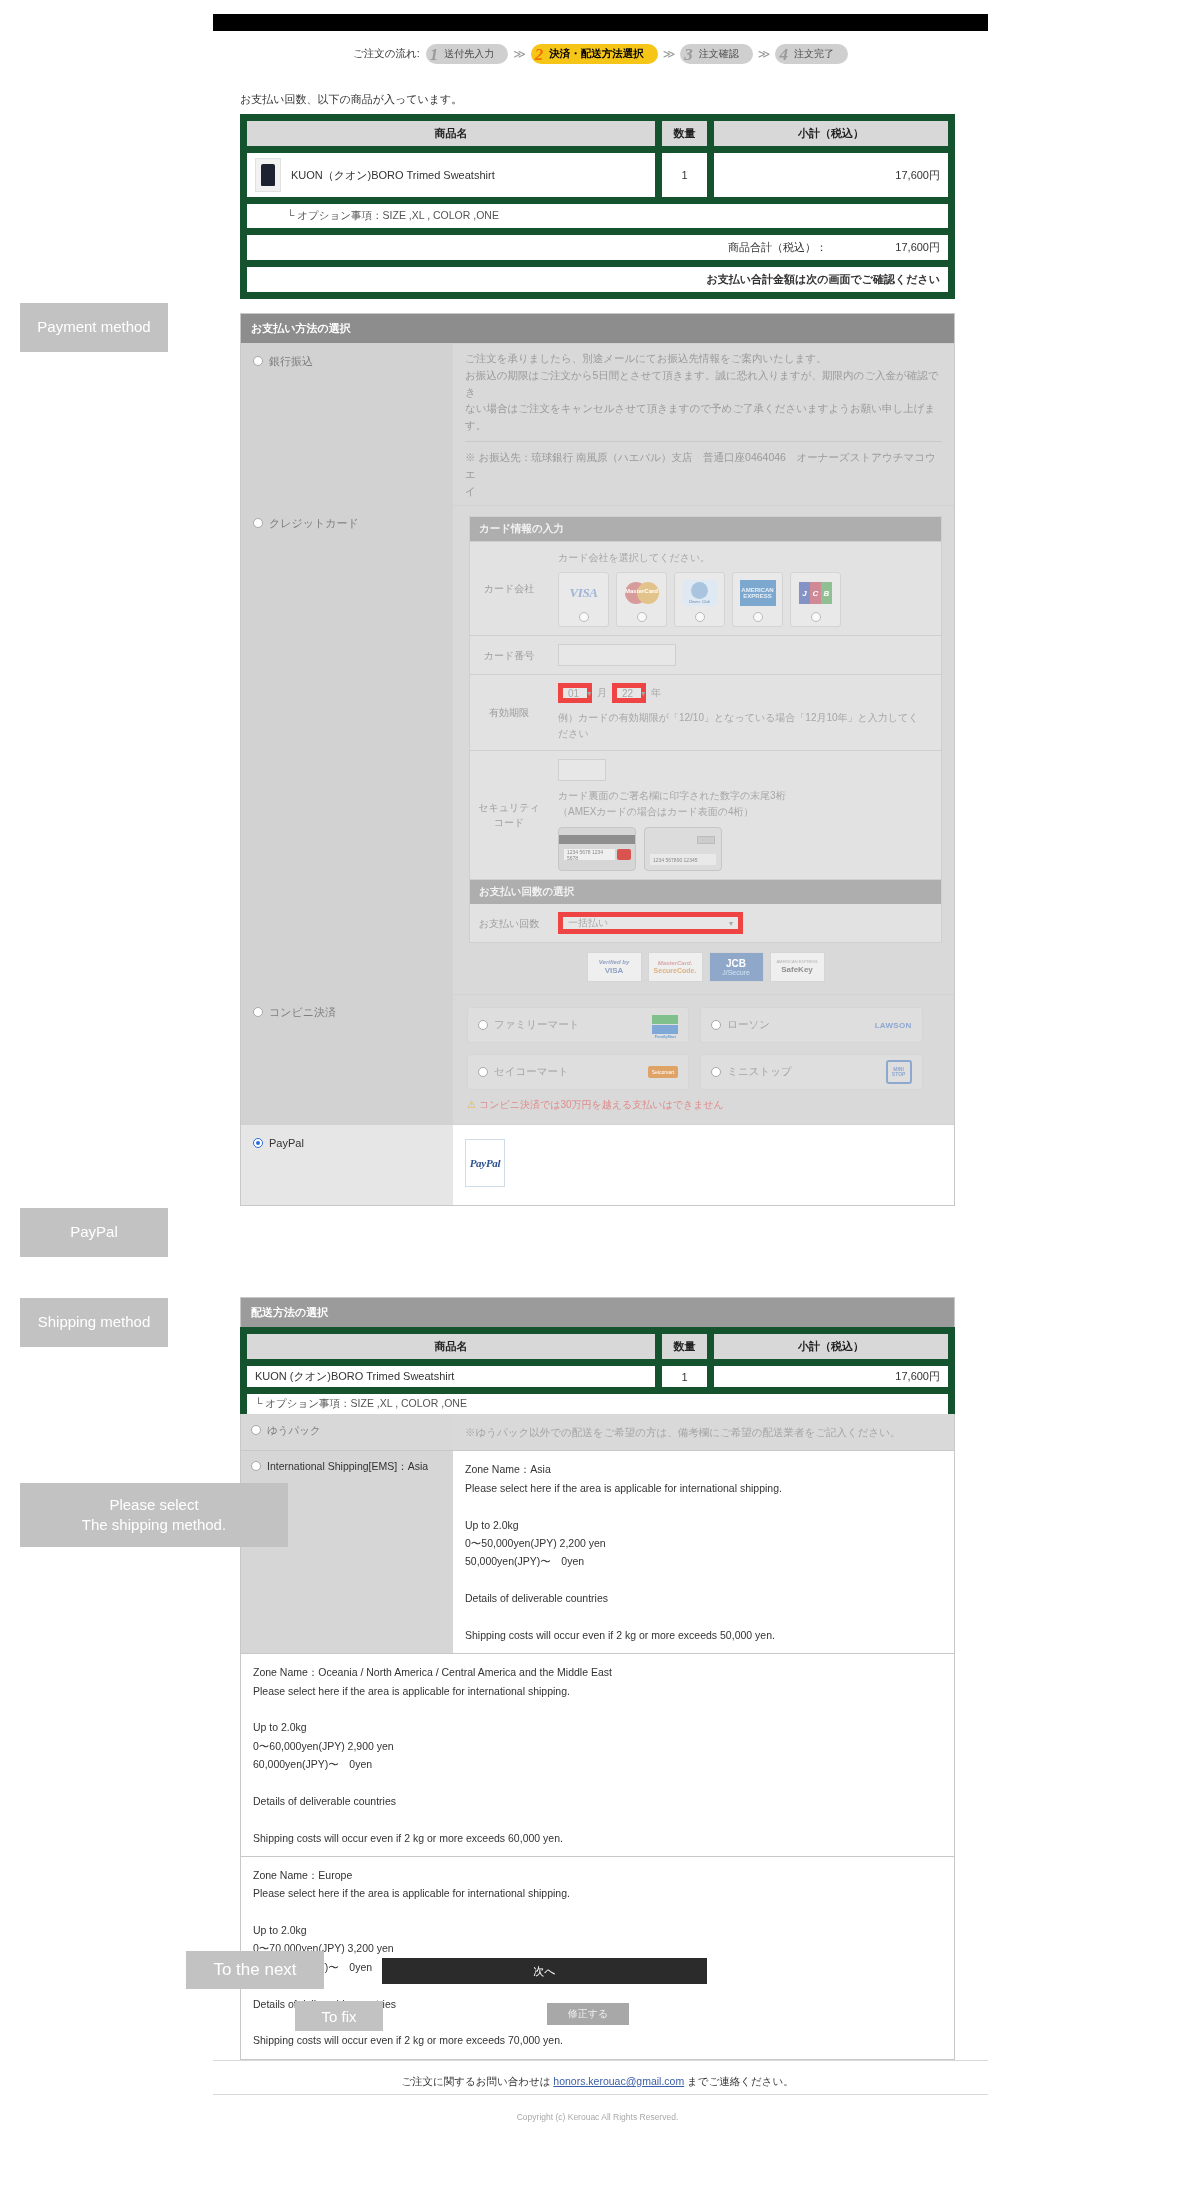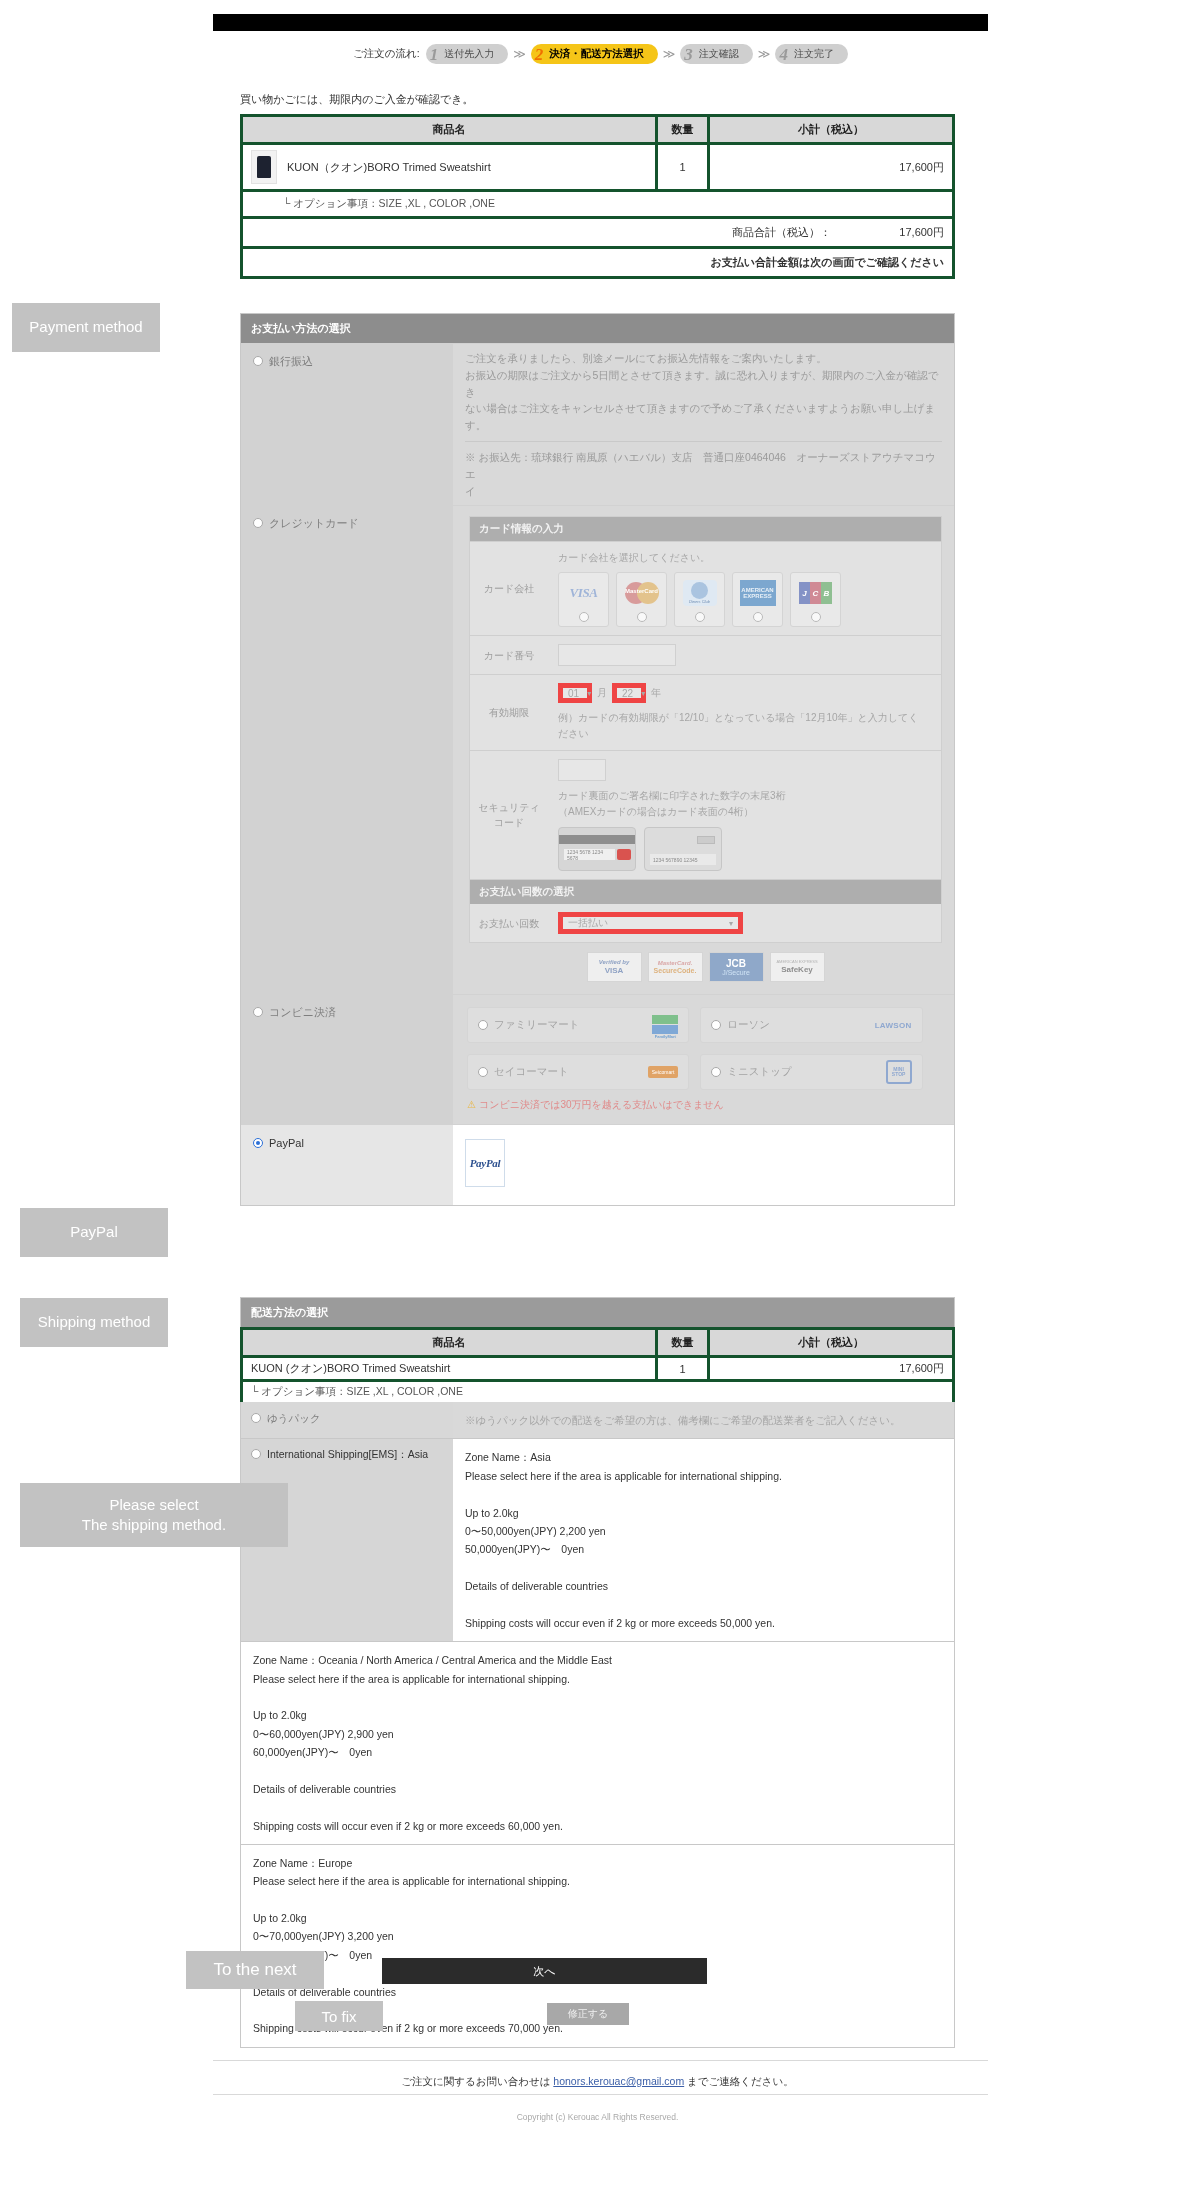--- a/index.html
+++ b/index.html
@@ -29,21 +29,21 @@
   .step .txt { font-size:10px; white-space:nowrap; }
   .step.active .txt { font-size:10.5px; }
   .chev { margin:0 5px; color:#9a9a9a; font-size:12px; }
 
   
   .col { position:absolute; left:240px; width:715px; }
 
   .cart-note { font-size:11px; color:#333; }
 
   table.grid { width:100%; border-collapse:collapse; background:#fff; }
-  table.grid th, table.grid td { border:3px solid #14532d; padding:5px 8px; font-weight:normal; }
+  table.grid th, table.grid td { border:7px solid #14532d; padding:5px 8px; font-weight:normal; }
   table.grid th { background:#d8d8d8; text-align:center; font-weight:bold; font-size:11px; color:#222; }
 
   .prod-cell { display:flex; align-items:center; gap:10px; }
   .thumb { width:26px; height:34px; background:#f2f2f2; border:1px solid #e2e2e2;
            display:flex; align-items:center; justify-content:center; flex:0 0 auto;}
   .thumb i { display:block; width:14px; height:22px; background:#1d2230; border-radius:2px 2px 1px 1px; }
   .opt-row td { font-size:10.5px; color:#555; }
   .right { text-align:right; }
   .center { text-align:center; }
 
@@ -218,21 +218,21 @@
     <span class="txt">注文確認</span>
   </div>
   <span class="chev">≫</span>
 
   <div class="step">
     <span class="num">4</span>
     <span class="txt">注文完了</span>
   </div>
 </div>
 
-<div class="col cart-note" style="top:92px;">買い物かごには、期限内のご入金が確認でき。</div>
+<div class="col cart-note" style="top:92px;">お支払い回数、以下の商品が入っています。</div>
 
 <div class="col" style="top:114px;">
   <table class="grid">
     <tbody>
         <tr>
       <th style="width:415px;">商品名</th>
       <th style="width:52px;">数量</th>
       <th>小計（税込）</th>
     </tr>
     <tr>
@@ -555,21 +555,21 @@
   <button class="btn-fix">修正する</button>
 </div>
 
 <div class="foot-line" style="top:2060px;"></div>
 <div class="col foot-txt" style="top:2075px;">
   <span>ご注文に関するお問い合わせは </span><a href="#">honors.kerouac@gmail.com</a><span> までご連絡ください。</span>
 </div>
 <div class="foot-line" style="top:2094px;"></div>
 <div class="col copyright" style="top:2112px;">Copyright (c) Kerouac All Rights Reserved.</div>
 
-<div class="callout" style="left:12px;top:303px;width:148px;height:49px;">Payment method</div>
+<div class="callout" style="left:20px;top:303px;width:148px;height:49px;">Payment method</div>
 
 <div class="callout" style="left:20px;top:1208px;width:148px;height:49px;">PayPal</div>
 
 <div class="callout" style="left:20px;top:1298px;width:148px;height:49px;">Shipping method</div>
 
 <div class="callout" style="left:20px;top:1483px;width:268px;height:64px;flex-direction:column;">
   <span>Please select</span>
   <span>The shipping method.</span>
 </div>
 

